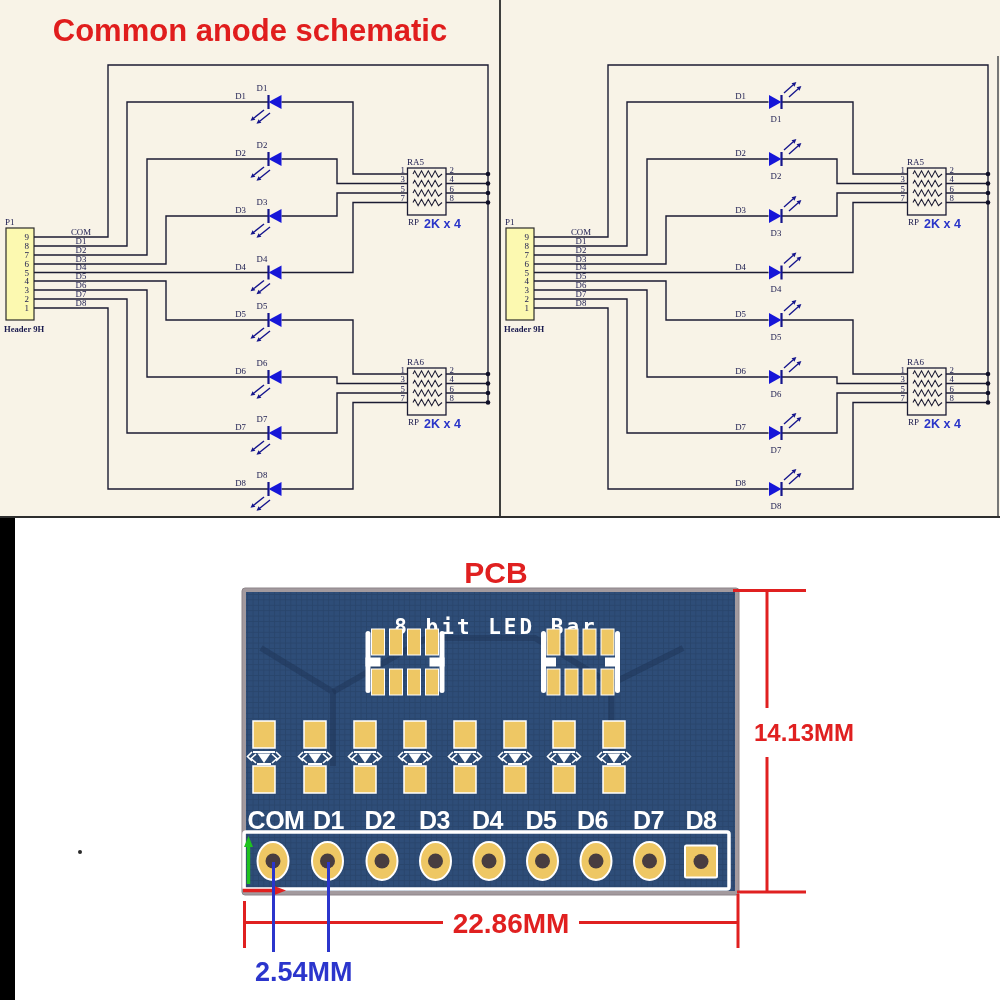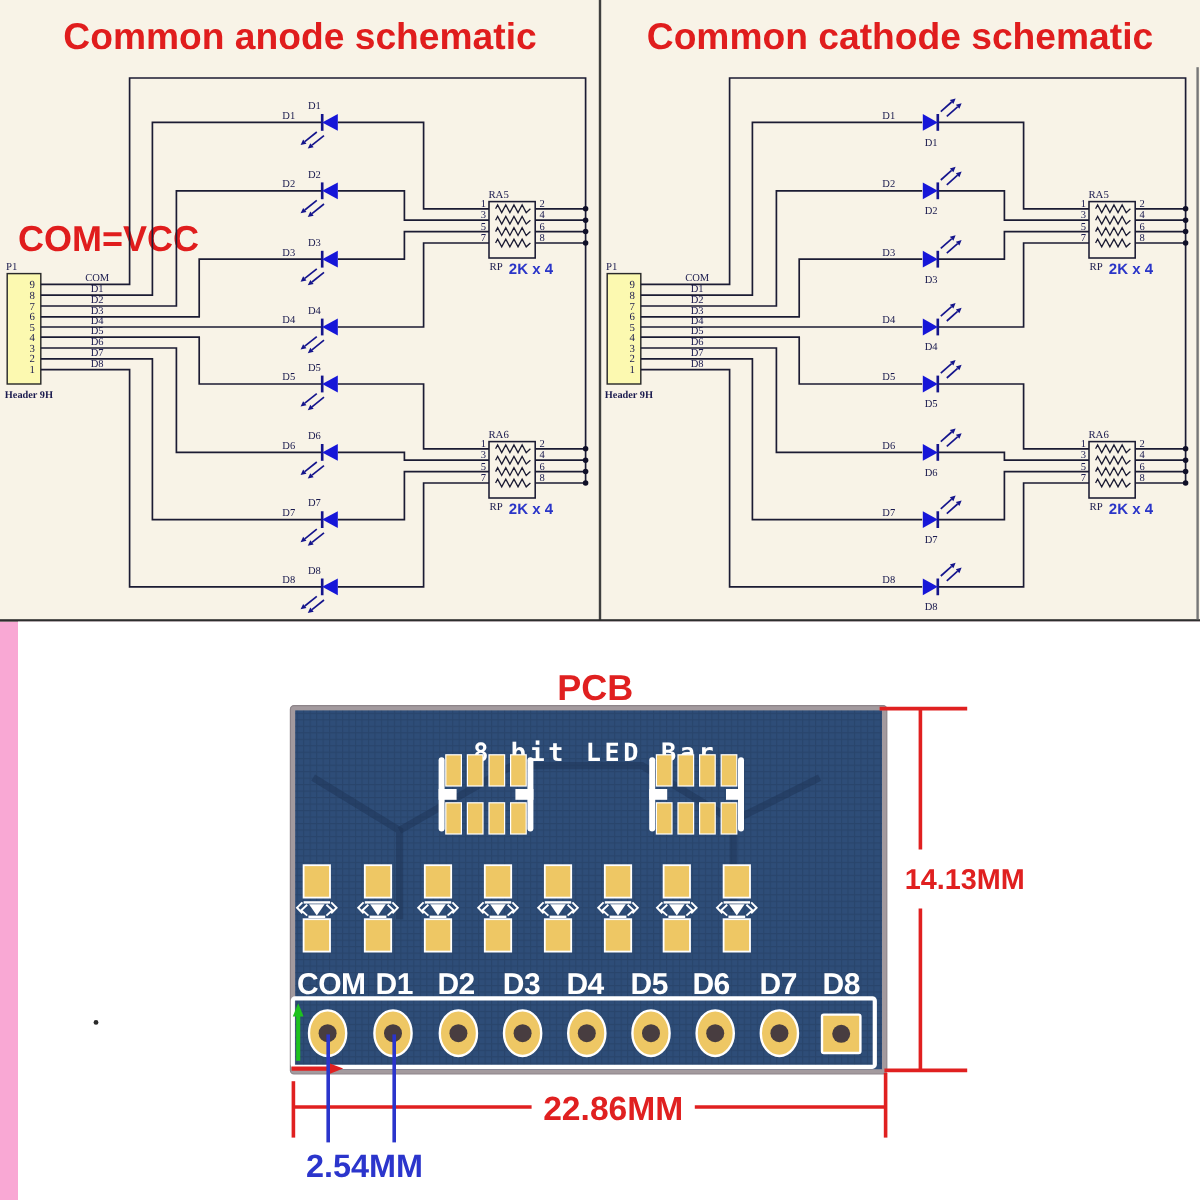--- a/index.html
+++ b/index.html
@@ -1,16 +1,16 @@
 <!DOCTYPE html>
 <html><head>
 <meta charset="utf-8">
 <style>
   html,body{margin:0;padding:0;background:#ffffff;}
-  .stage{position:relative;width:1000px;height:1000px;background:#f9a8d4;overflow:hidden;
+  .stage{position:relative;width:1000px;height:1000px;background:#000000;overflow:hidden;
          font-family:"Liberation Sans",sans-serif;}
   .schematics-section{position:absolute;left:0;top:0;width:1000px;height:518px;background:#f8f3e7;}
   .pane{position:absolute;top:0;width:500px;height:518px;}
   #pane-0{left:0;} #pane-1{left:500px;}
   .pane-title{position:absolute;left:0;top:13px;width:100%;text-align:center;
               font:bold 31px "Liberation Sans",sans-serif;color:#e01d1d;letter-spacing:0px;}
   .com-label{position:absolute;left:15px;top:183px;
              font:bold 30px "Liberation Sans",sans-serif;color:#e01d1d;}
   .schematic-svg{position:absolute;left:0;top:0;width:500px;height:518px;}
   .divider-v{position:absolute;left:499px;top:0;width:2px;height:517px;background:#3f3f3f;}
@@ -31,21 +31,20 @@
   .wmark{stroke:#1d3356;stroke-width:6;fill:none;opacity:0.5;}
 </style>
 </head>
 <body>
 
 <div class="stage">
 
   <div class="schematics-section">
     <div class="pane" id="pane-0">
       <div class="pane-title">Common anode schematic</div>
-      <div class="com-label">COM=VCC</div>
       <svg class="schematic-svg" id="sch-0" viewBox="0 0 500 518">
           <g>
             <rect x="6" y="228" width="28" height="92" fill="#fcf9b0" stroke="#2a2a2a" stroke-width="1.2"></rect>
             <text x="5" y="225" text-anchor="start" fill="#1a1a4e" font-size="9" font-family="&quot;Liberation Serif&quot;,serif" font-weight="normal" letter-spacing="0">P1</text>
             <text x="4" y="332" text-anchor="start" fill="#1a1a4e" font-size="8.6" font-family="&quot;Liberation Serif&quot;,serif" font-weight="bold" letter-spacing="0">Header 9H</text>
             <text x="29" y="240" text-anchor="end" fill="#1a1a4e" font-size="9" font-family="&quot;Liberation Serif&quot;,serif" font-weight="normal" letter-spacing="0">9</text>
             <text x="81" y="234.5" text-anchor="middle" fill="#1a1a4e" font-size="8.8" font-family="&quot;Liberation Serif&quot;,serif" font-weight="normal" letter-spacing="0">COM</text>
             <text x="29" y="249" text-anchor="end" fill="#1a1a4e" font-size="9" font-family="&quot;Liberation Serif&quot;,serif" font-weight="normal" letter-spacing="0">8</text>
             <text x="81" y="243.5" text-anchor="middle" fill="#1a1a4e" font-size="8.8" font-family="&quot;Liberation Serif&quot;,serif" font-weight="normal" letter-spacing="0">D1</text>
             <text x="29" y="258" text-anchor="end" fill="#1a1a4e" font-size="9" font-family="&quot;Liberation Serif&quot;,serif" font-weight="normal" letter-spacing="0">7</text>
@@ -204,21 +203,20 @@
             <circle cx="488" cy="393" r="2.3" fill="#101028"></circle>
             <polyline points="413,402.5 414.7,399.3 418.1,405.7 421.5,399.3 424.9,405.7 428.3,399.3 431.7,405.7 435.1,399.3 438.5,405.7 442,402.5" fill="none" stroke="#1b1b33" stroke-width="1.1"></polyline>
             <line x1="446" y1="402.5" x2="488" y2="402.5" stroke="#1b1b33" stroke-width="1.4"></line>
             <text x="405" y="401" text-anchor="end" fill="#1a1a4e" font-size="8.8" font-family="&quot;Liberation Serif&quot;,serif" font-weight="normal" letter-spacing="0">7</text>
             <text x="449.5" y="401" text-anchor="start" fill="#1a1a4e" font-size="8.8" font-family="&quot;Liberation Serif&quot;,serif" font-weight="normal" letter-spacing="0">8</text>
             <circle cx="488" cy="402.5" r="2.3" fill="#101028"></circle>
           </g>
         </svg>
     </div>
     <div class="pane" id="pane-1">
-      <div class="pane-title">Common cathode schematic</div>
       <svg class="schematic-svg" id="sch-1" viewBox="0 0 500 518">
           <g>
             <rect x="6" y="228" width="28" height="92" fill="#fcf9b0" stroke="#2a2a2a" stroke-width="1.2"></rect>
             <text x="5" y="225" text-anchor="start" fill="#1a1a4e" font-size="9" font-family="&quot;Liberation Serif&quot;,serif" font-weight="normal" letter-spacing="0">P1</text>
             <text x="4" y="332" text-anchor="start" fill="#1a1a4e" font-size="8.6" font-family="&quot;Liberation Serif&quot;,serif" font-weight="bold" letter-spacing="0">Header 9H</text>
             <text x="29" y="240" text-anchor="end" fill="#1a1a4e" font-size="9" font-family="&quot;Liberation Serif&quot;,serif" font-weight="normal" letter-spacing="0">9</text>
             <text x="81" y="234.5" text-anchor="middle" fill="#1a1a4e" font-size="8.8" font-family="&quot;Liberation Serif&quot;,serif" font-weight="normal" letter-spacing="0">COM</text>
             <text x="29" y="249" text-anchor="end" fill="#1a1a4e" font-size="9" font-family="&quot;Liberation Serif&quot;,serif" font-weight="normal" letter-spacing="0">8</text>
             <text x="81" y="243.5" text-anchor="middle" fill="#1a1a4e" font-size="8.8" font-family="&quot;Liberation Serif&quot;,serif" font-weight="normal" letter-spacing="0">D1</text>
             <text x="29" y="258" text-anchor="end" fill="#1a1a4e" font-size="9" font-family="&quot;Liberation Serif&quot;,serif" font-weight="normal" letter-spacing="0">7</text>

